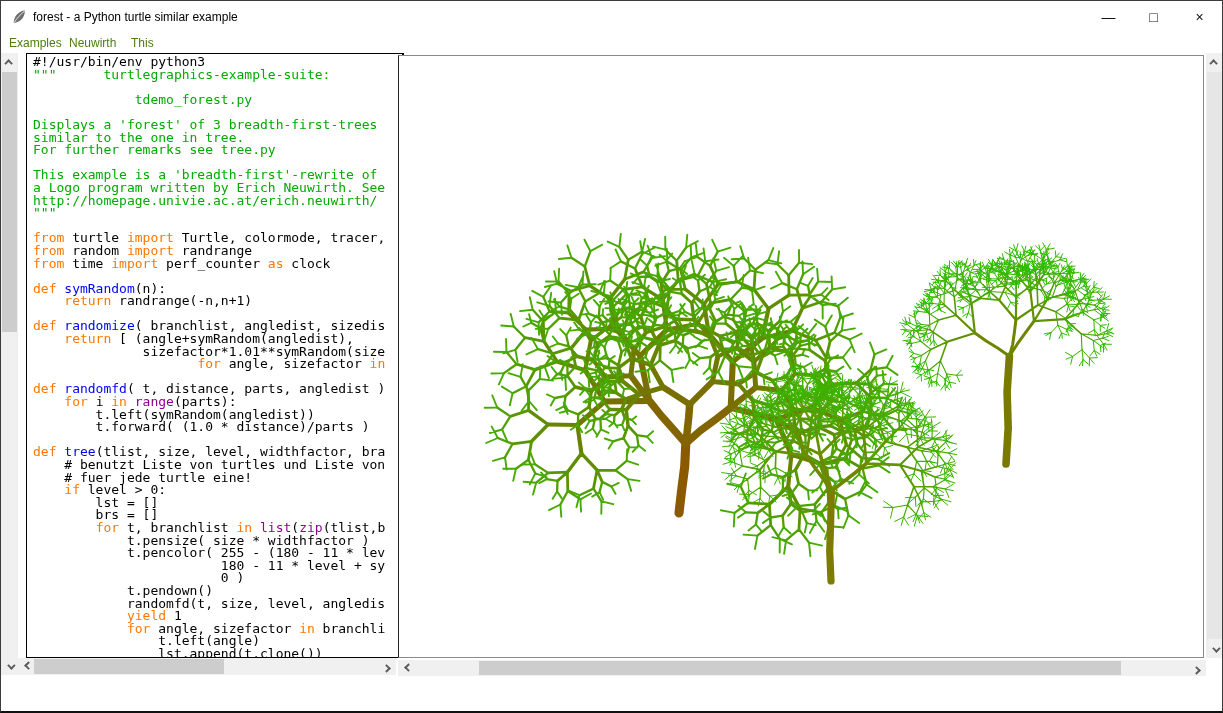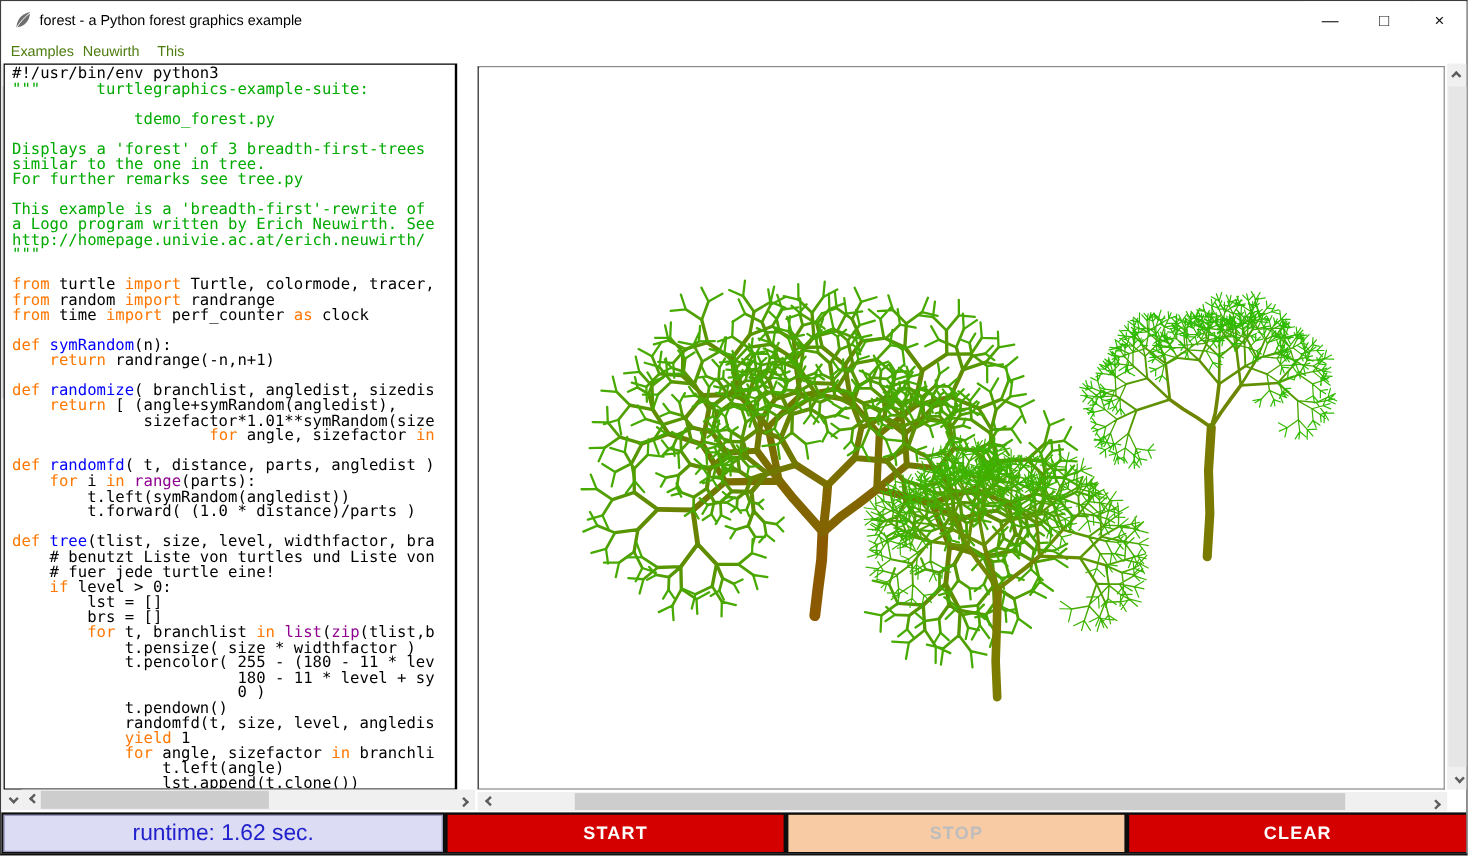--- a/index.html
+++ b/index.html
@@ -11,21 +11,21 @@
   .titlebar{position:absolute;left:0;top:0;width:100%;height:32px;background:#fff}
   .app-icon{position:absolute;left:10px;top:8px;width:16px;height:16px}
   .title-text{position:absolute;left:32px;top:9px;font-size:12px;color:#000;white-space:nowrap}
   .win-btn{position:absolute;top:0;width:45px;height:32px;display:flex;align-items:center;justify-content:center;
            font-size:14px;color:#111;background:#fff}
   .win-btn.min{right:91px}.win-btn.max{right:46px}.win-btn.close{right:0}
   
   .menubar{position:absolute;left:0;top:32px;width:100%;height:20px;background:#fff;font-size:12px;color:#4d7c0f}
   .menu-item{position:absolute;top:3px;white-space:nowrap}
   
-  .codepane{position:absolute;left:2px;top:52px;width:378px;height:605px;background:#fff;
+  .codepane{position:absolute;left:25px;top:52px;width:378px;height:605px;background:#fff;
             border:1px solid #000;border-right:2px solid #000;overflow:hidden}
   .codetext{position:absolute;left:6px;top:2px;white-space:pre;
             font-family:"DejaVu Sans Mono",monospace;font-size:13px}
   .cl{height:12.6px;line-height:12.6px}
   .tk-n{color:var(--tk-n,#000)} .tk-k{color:var(--tk-k,#ff7700)} .tk-d{color:var(--tk-d,#0000ff)}
   .tk-s{color:var(--tk-s,#00aa00)} .tk-b{color:var(--tk-b,#900090)}
   
   .sb{position:absolute;background:#f0f0f0}
   .sb-btn{position:absolute;width:17px;height:17px;display:flex;align-items:center;justify-content:center}
   .sb-thumb{position:absolute;background:#cdcdcd}
@@ -51,21 +51,21 @@
 </head>
 <body style="--tk-n: #000000; --tk-k: #ff7700; --tk-d: #0000ff; --tk-s: #00aa00; --tk-b: #900090;">
 
 <div class="window">
 
   <div class="titlebar">
     <svg class="app-icon" viewBox="0 0 16 16">
       <path d="M14 1.2C9.8 1.8 6.3 4.2 4.4 7.6c-1 1.9-1.6 4-1.7 6.2 2.5-.1 4.9-1 6.9-2.6C12.6 8.8 14 5.2 14 1.2z" fill="#6f6f6f"></path>
       <path d="M3.2 13.6C6 9 9.6 5.2 14 1.8" stroke="#ffffff" stroke-width="0.8" fill="none"></path>
     </svg>
-    <span class="title-text">forest - a Python forest graphics example</span>
+    <span class="title-text">forest - a Python turtle similar example</span>
     <div class="win-btn min">
       <span>—</span>
     </div>
     <div class="win-btn max">
       <span>□</span>
     </div>
     <div class="win-btn close">
       <span>×</span>
     </div>
   </div>
@@ -147,20 +147,14 @@
   <div class="sb" style="left:397px;top:659px;width:808px;height:16px">
     <div class="sb-btn" style="left:0;top:0">
         <i class="chv left"></i>
       </div>
     <div class="sb-thumb" style="top:1px;height:14px;left:81px;width:642px"></div>
     <div class="sb-btn" style="right:0;top:0">
         <i class="chv right"></i>
       </div>
   </div>
 
-  <div class="bottombar">
-    <div class="runtime" style="background: rgb(220, 220, 244); color: rgb(34, 34, 204);">runtime: 1.62 sec.</div>
-    <button class="bbtn start" style="background: rgb(212, 0, 0); color: rgb(255, 255, 255);">START</button>
-    <button class="bbtn stop" style="background: rgb(248, 203, 164); color: rgb(189, 189, 189);">STOP</button>
-    <button class="bbtn clear" style="background: rgb(212, 0, 0); color: rgb(255, 255, 255);">CLEAR</button>
-  </div>
 
 </div>
 
 </body></html>

